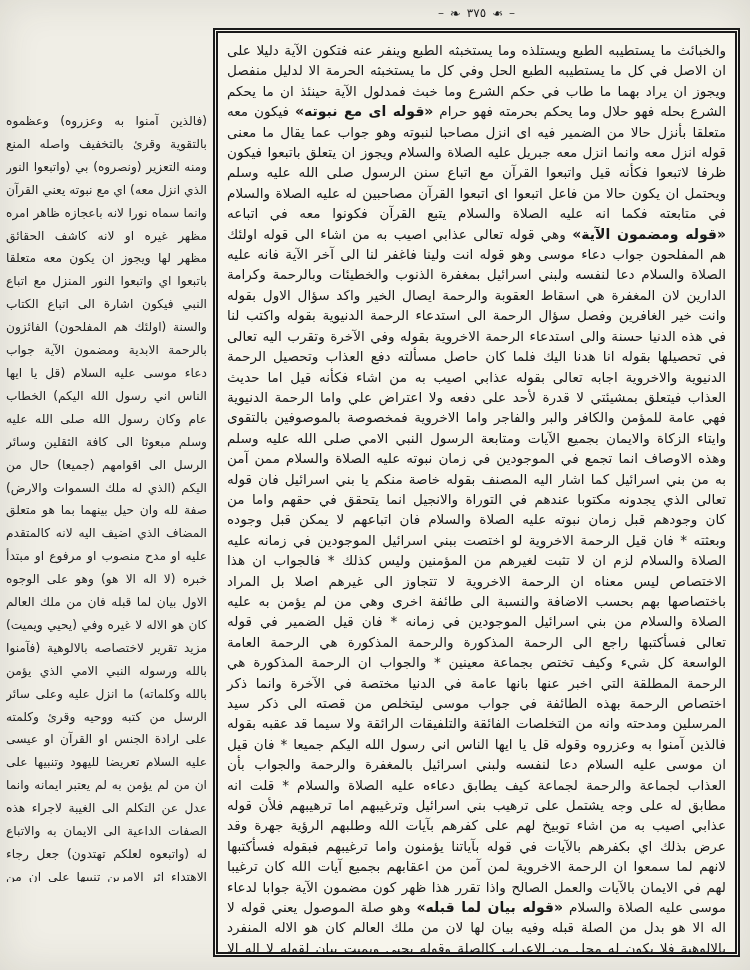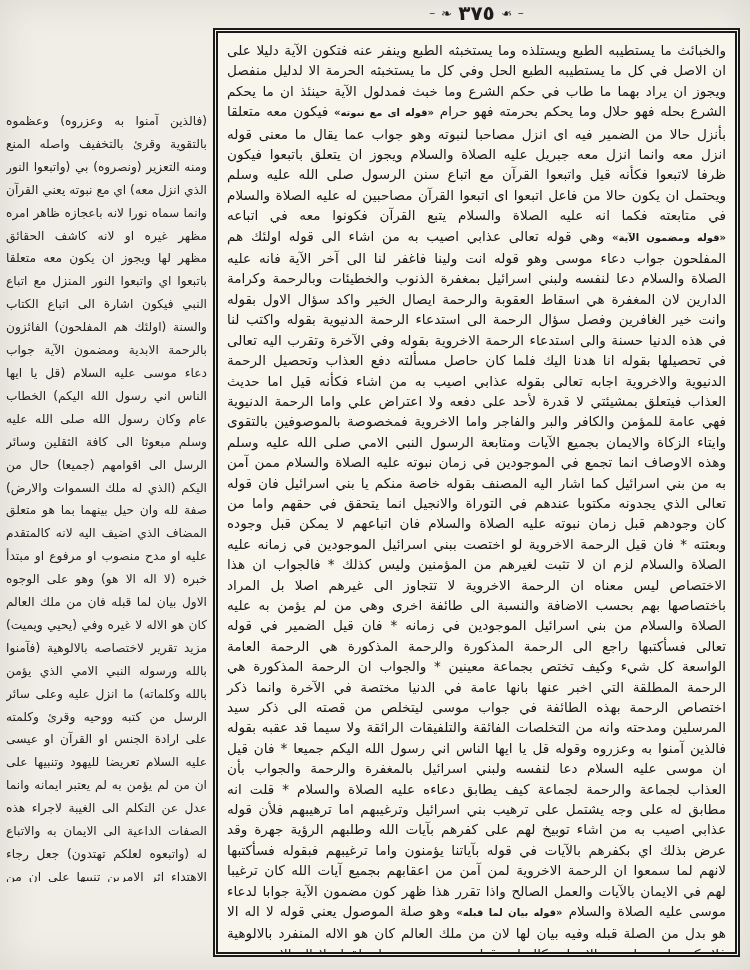--- a/index.html
+++ b/index.html
@@ -18,21 +18,21 @@
   }
   
   .page-header{
     position:absolute;
     top:1px;left:213px;width:527px;
     display:flex;align-items:center;justify-content:center;
     gap:6px;
     height:24px;
   }
   .page-number{
-    font-size:20px;font-weight:bold;letter-spacing:2px;
+    font-size:12px;font-weight:normal;letter-spacing:2px;
   }
   .orn{font-size:13px;line-height:1;}
   .orn.flip{transform:scaleX(-1);display:inline-block;}
   .dash{font-size:12px;opacity:.85;}
   
   .main-frame{
     position:absolute;
     top:28px;left:213px;
     width:527px;height:929px;
     box-sizing:border-box;
@@ -45,21 +45,21 @@
     direction:rtl;
     text-align:justify;
     text-align-last:right;
     font-size:13.6px;
     line-height:20.4px;
     word-spacing:1px;
     color:#191919;
   }
   .lemma{
     font-weight:bold;
-    font-size:10px;
+    font-size:14px;
     white-space:nowrap;
   }
   
   .margin-notes{
     position:absolute;
     top:110px;left:6px;
     width:201px;height:772px;
     overflow:hidden;
     direction:rtl;
     text-align:justify;

